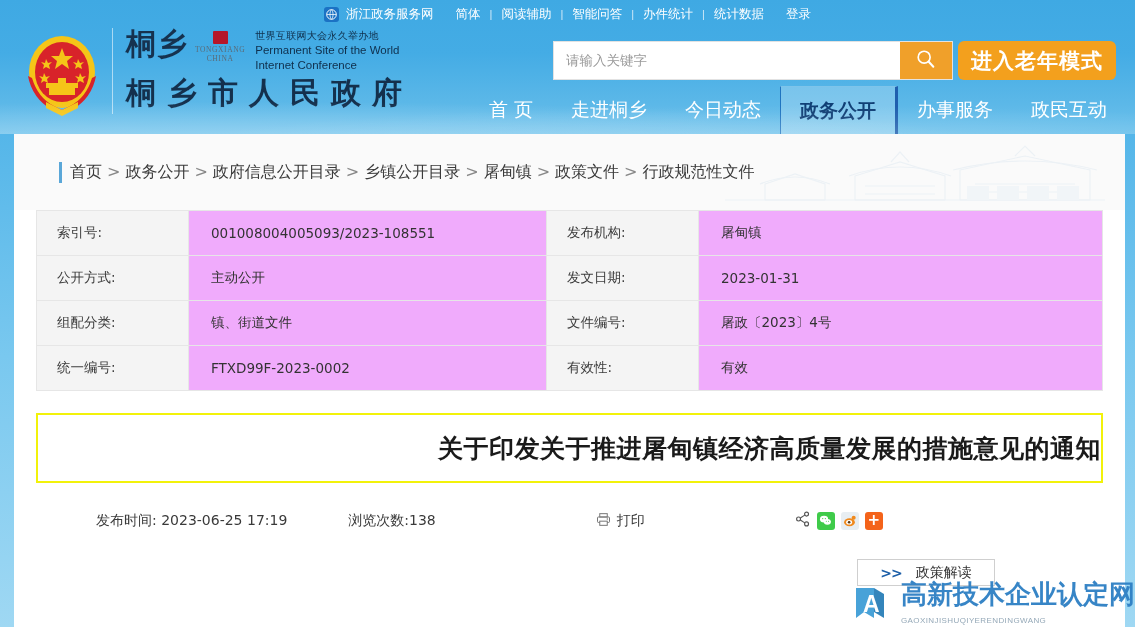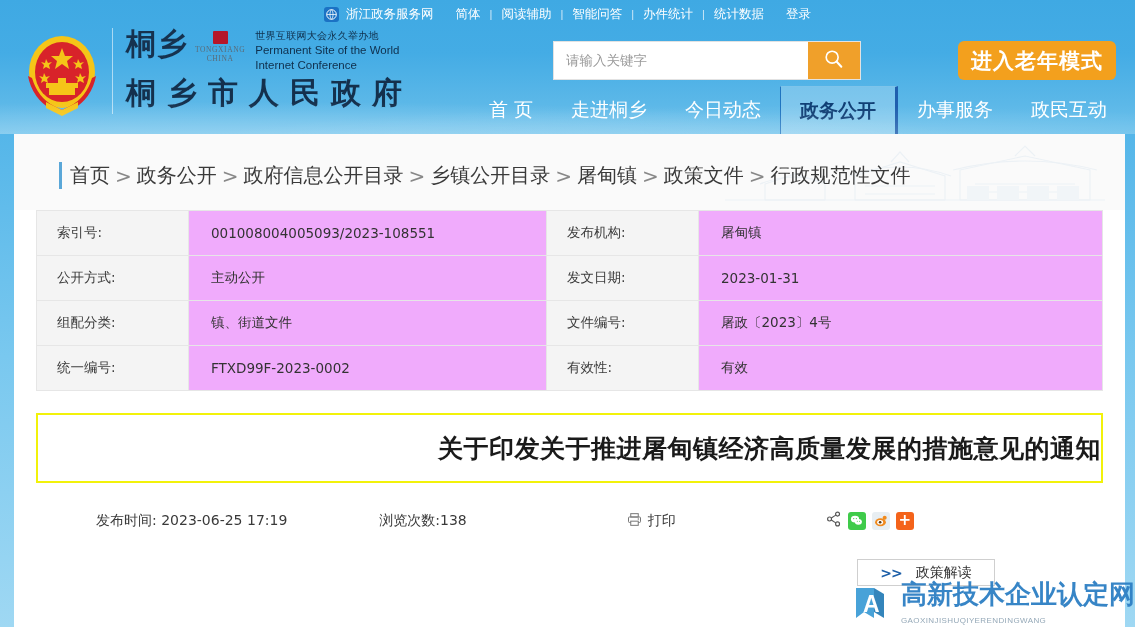--- a/index.html
+++ b/index.html
@@ -77,21 +77,21 @@
   .gov-name{
     margin-top:4px;
     font-family:"DejaVu Serif","Liberation Serif",serif;
     font-size:30px; font-weight:bold; color:#14304d;
     letter-spacing:11px; line-height:1.12; white-space:nowrap;
   }
 
   
   .searchwrap{ position:absolute; top:41px; left:553px; }
   .searchbox{
-    width:308px; height:39px; background:#fff; border:1px solid #e2e2e2;
+    width:400px; height:39px; background:#fff; border:1px solid #e2e2e2;
     display:flex; align-items:flex-end;
   }
   .searchbox input{
     flex:1; height:100%; border:none; outline:none; padding:0 12px;
     font-size:13.5px; color:#333; font-family:"Liberation Sans",sans-serif;
     background:transparent;
   }
   .searchbox input::placeholder{ color:#9a9a9a; }
   .searchbtn{
     width:52px; height:100%; background:#f0a02a; border:none; cursor:pointer;
@@ -146,23 +146,23 @@
   .crumbband{
     position:relative; height:76px; background:#fafafa;
     overflow:hidden;
   }
   .crumb-bg{
     position:absolute; right:0; top:0; width:420px; height:100%;
     opacity:.5;
   }
   .crumb{
     position:absolute; left:45px; top:28px;
-    display:flex; align-items:center;
+    display:flex; 
     padding-left:11px;
-    font-size:20px; color:#3a3a3a;
+    font-size:16px; color:#3a3a3a;
     font-family:"DejaVu Sans","Liberation Sans",sans-serif;
   }
   .crumb::before{
     content:""; position:absolute; left:0; top:0px; bottom:0px; width:3px;
     background:#5aa7d8;
   }
   .crumb a{ color:#3a3a3a; text-decoration:none; white-space:nowrap; }
   .crumb .sp{ margin:0 5px; color:#888; }
 
   
@@ -199,21 +199,21 @@
   }
 
   
   .metarow{
     margin:28px 0 0 0;
     display:flex; align-items:center;
     font-size:14px; color:#3a3a3a;
     font-family:"DejaVu Sans","Liberation Sans",sans-serif;
   }
   .m-pub{ margin-left:82px; }
-  .m-views{ margin-left:92px; }
+  .m-views{ margin-left:61px; }
   .m-print{ margin-left:160px; display:flex; align-items:flex-end; gap:6px; cursor:pointer; color:#3a3a3a;}
   .share{ margin-left:150px; display:flex; align-items:center; gap:6px; }
   .sh-ico{ width:18px; height:18px; border-radius:3px; display:inline-flex; align-items:center; justify-content:center; cursor:pointer; }
   .sh-wechat{ background:#3fcb4a; }
   .sh-weibo{ background:#e8eef2; }
   .sh-plus{ background:#f4631a; color:#fff; font-size:15px; font-weight:bold; line-height:1; }
 
   
   .interp{
     position:absolute; right:130px; bottom:41px;

